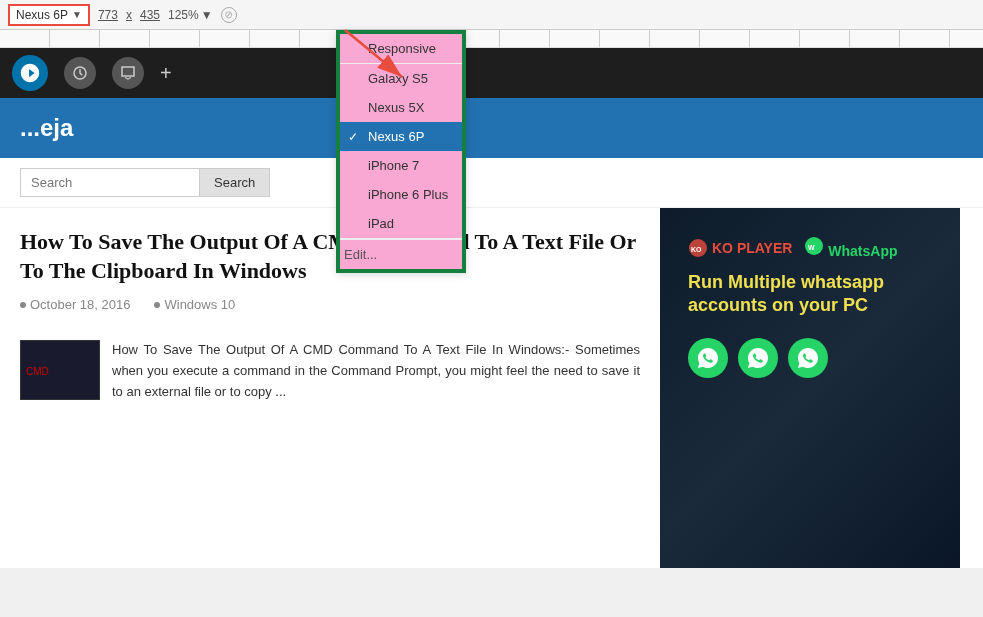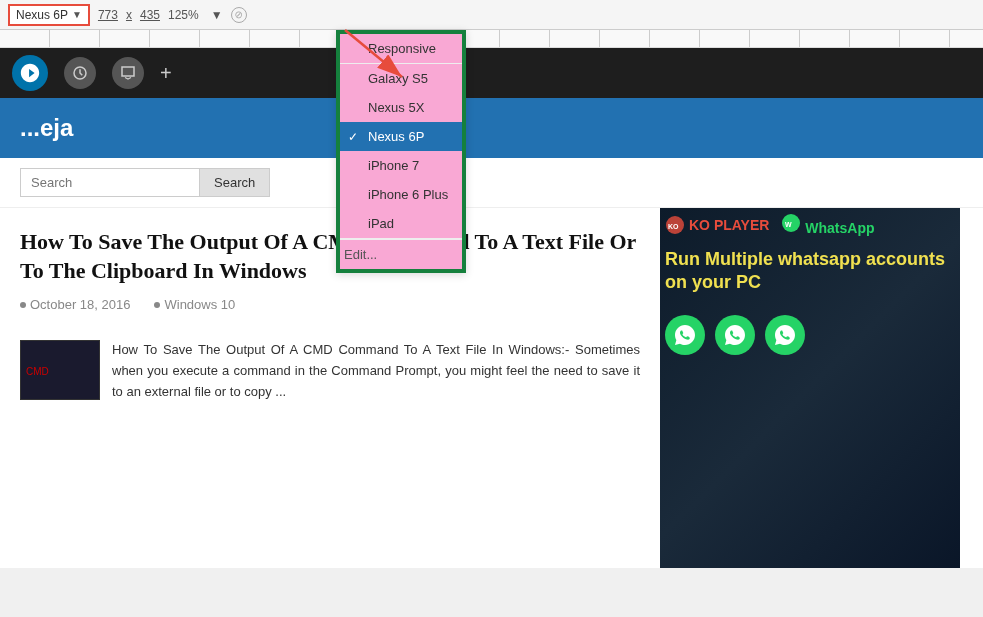--- a/index.html
+++ b/index.html
@@ -34,21 +34,21 @@
     .dimensions-text {
       font-size: 12px;
       color: #555;
       text-decoration: underline;
     }
     .zoom-text {
       font-size: 12px;
       color: #555;
       display: flex;
       align-items: center;
-      gap: 12px;
+      gap: 2px;
     }
     .no-icon {
       width: 16px;
       height: 16px;
       border: 1px solid #aaa;
       border-radius: 50%;
       display: inline-flex;
       align-items: center;
       justify-content: center;
       font-size: 10px;
@@ -219,21 +219,21 @@
       background: #1a1a2e;
       flex-shrink: 0;
       overflow: hidden;
     }
     .ad-banner {
       width: 100%;
       height: 100%;
       background: linear-gradient(135deg, #0d1b2a 0%, #1a2a3a 50%, #0a1628 100%);
       display: flex;
       flex-direction: column;
-      padding: 5px;
+      padding: 28px;
       position: relative;
     }
     .ad-logos {
       display: flex;
       gap: 12px;
       align-items: center;
       margin-bottom: 12px;
     }
     .ad-ko-logo {
       color: #e74c3c;

